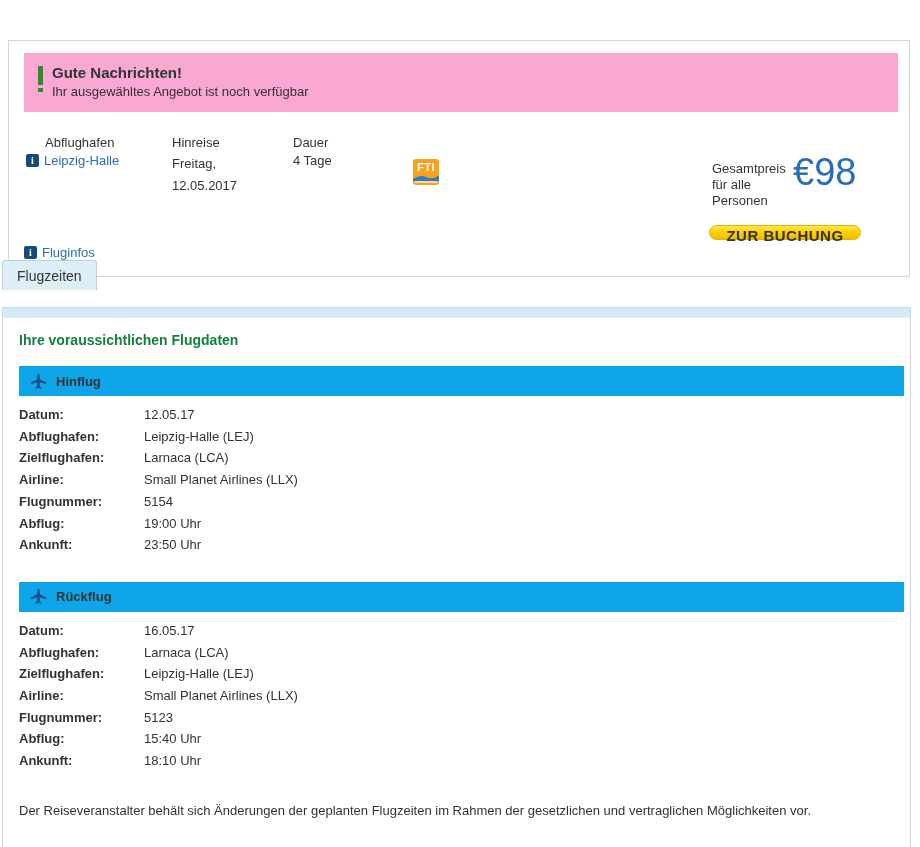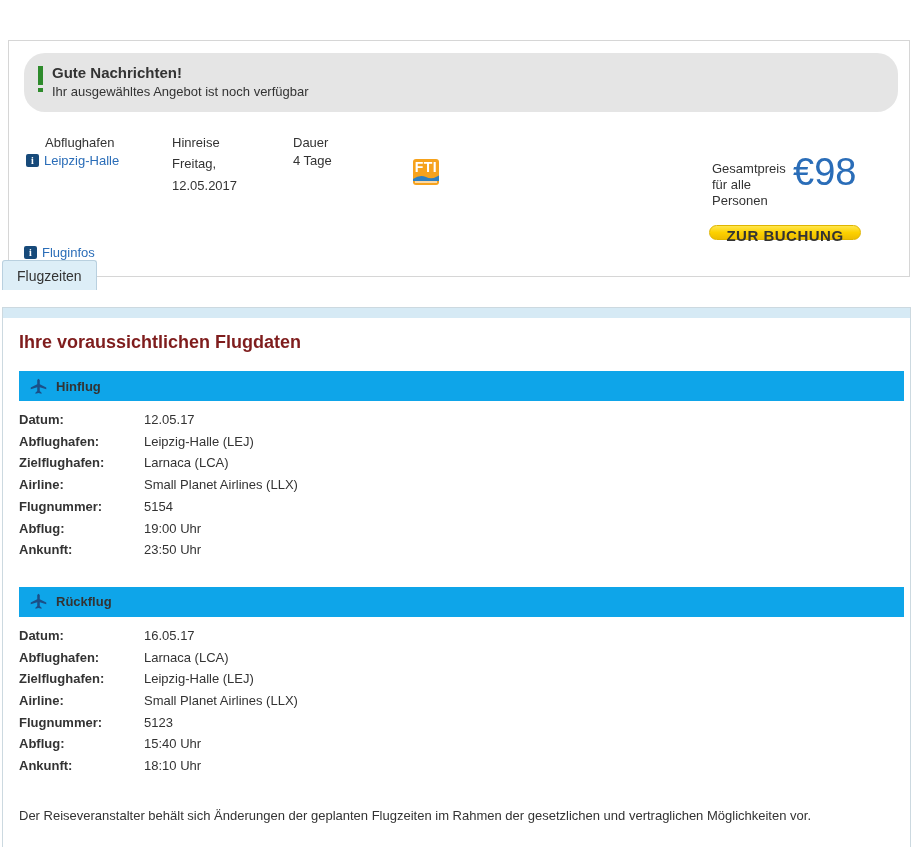--- a/index.html
+++ b/index.html
@@ -17,23 +17,23 @@
 
   
   .summary-box {
     position: absolute; left: 8px; top: 40px;
     width: 902px; height: 237px;
     border: 1px solid #d6d6d6; background: #fff;
     box-sizing: border-box;
   }
   .good-news {
     position: absolute; left: 15px; top: 12px; right: 11px; height: 59px;
-    background: #e5e5e5; box-sizing: border-box;
+    background: #f9a8d4; box-sizing: border-box;
     padding: 11px 0 0 14px;
-    display: flex; gap: 9px; border-radius: 21px;
+    display: flex; gap: 9px;
   }
   .excl { display: flex; flex-direction: column; align-items: center; margin-top: 2px; }
   .excl-bar { width: 5px; height: 19px; background: #2e8b2c; }
   .excl-dot { width: 5px; height: 4px; background: #2e8b2c; margin-top: 3px; }
   .gn-title { font-size: 15px; font-weight: bold; }
   .gn-sub { margin-top: 3px; }
 
   .col-head { position: absolute; top: 94px; }
   .h-dep { left: 36px; }
   .h-out { left: 163px; }
@@ -55,21 +55,21 @@
     cursor: pointer;
   }
 
   .fti-logo {
     position: absolute; left: 404px; top: 118px;
     width: 26px; height: 26px;
     background: #f6a21c; border-radius: 3px;
     overflow: hidden; text-align: center;
   }
   .fti-text {
-    display: block; color: #fff; font-weight: bold; font-size: 14px;
+    display: block; color: #fff; font-weight: bold; font-size: 11px;
     line-height: 13px; margin-top: 2px; letter-spacing: 0.5px;
   }
   .fti-wave { position: absolute; left: 0; bottom: 4px; width: 26px; height: 7px; }
   .fti-base { position: absolute; left: 2px; bottom: 2px; width: 22px; height: 2px; background: #fbd9a6; }
 
   .price-label { position: absolute; left: 703px; top: 120px; width: 88px; line-height: 16px; }
   .price-value {
     position: absolute; left: 784px; top: 116px;
     font-size: 38px; line-height: 30px; color: #2a6db8;
   }
@@ -97,21 +97,21 @@
   }
 
   
   .panel {
     position: absolute; left: 2px; top: 307px;
     width: 909px; height: 545px;
     border: 1px solid #ccd9e0; box-sizing: border-box;
     background: #fff;
   }
   .panel-strip { height: 10px; background: #d6eaf5; }
-  .panel-heading { margin: 14px 16px 0 16px; font-size: 18px; font-weight: bold; color: #7f1d1d; }
+  .panel-heading { margin: 14px 16px 0 16px; font-size: 14px; font-weight: bold; color: #15803d; }
 
   .flight-bar {
     margin: 18px 6px 0 16px; height: 30px;
     background: #0ea5e9;
     display: flex; align-items: center; gap: 8px;
     padding-left: 10px; box-sizing: border-box;
     font-weight: bold;
   }
   .flight-bar.return-bar { margin-top: 26px; }
   .plane-icon { width: 19px; height: 19px; flex: 0 0 auto; }

